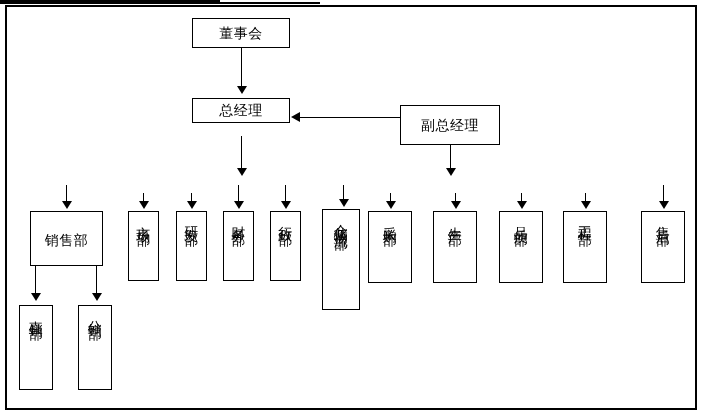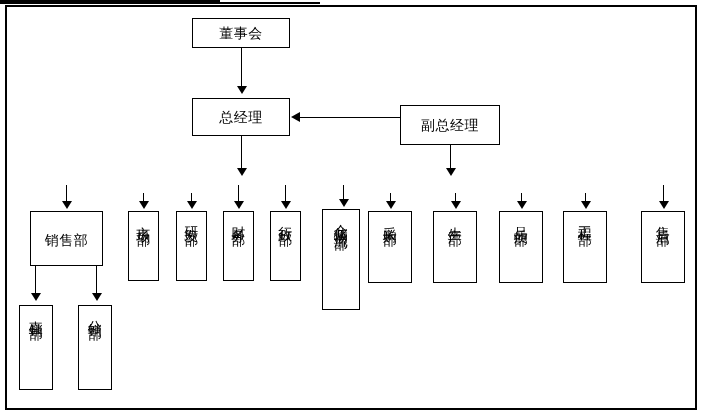--- a/index.html
+++ b/index.html
@@ -57,21 +57,21 @@
 
   <div class="frame"></div>
 
   <div class="node h" style="left:192px;top:18px;width:98px;height:30px;">
     <span>董事会</span>
   </div>
 
   <div class="ln vline" style="left:241px;top:48px;height:38px;"></div>
   <div class="arrow-d" style="left:237px;top:86px;"></div>
 
-  <div class="node h" style="left:192px;top:98px;width:98px;height:38px;">
+  <div class="node h" style="left:192px;top:98px;width:98px;height:25px;">
     <span>总经理</span>
   </div>
 
   <div class="node h" style="left:400px;top:105px;width:100px;height:40px;">
     <span>副总经理</span>
   </div>
 
   <div class="ln hline" style="left:300px;top:117px;width:100px;"></div>
   <div class="arrow-l" style="left:291px;top:112px;"></div>
 

